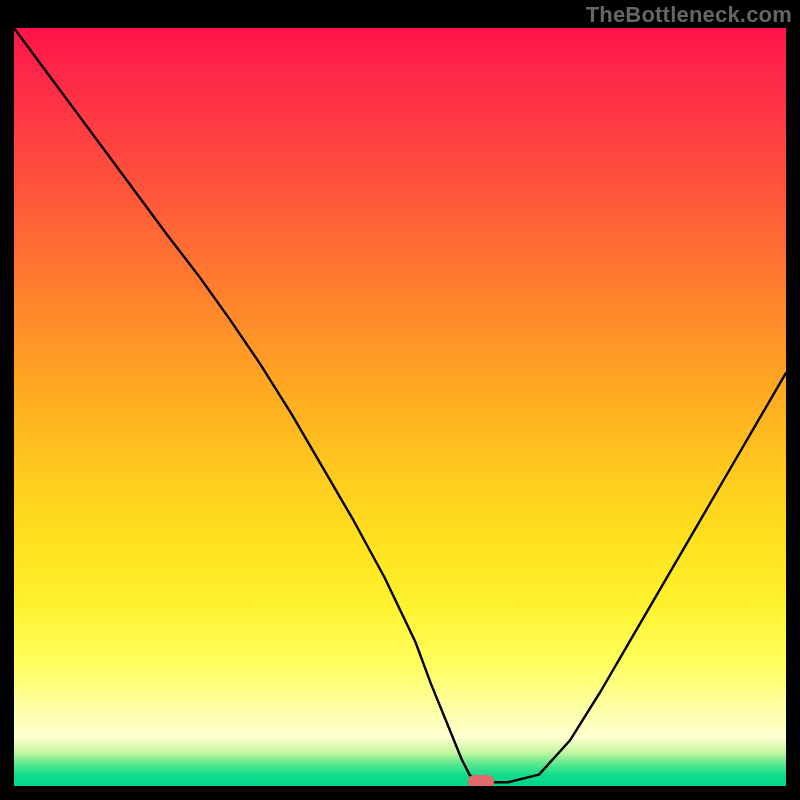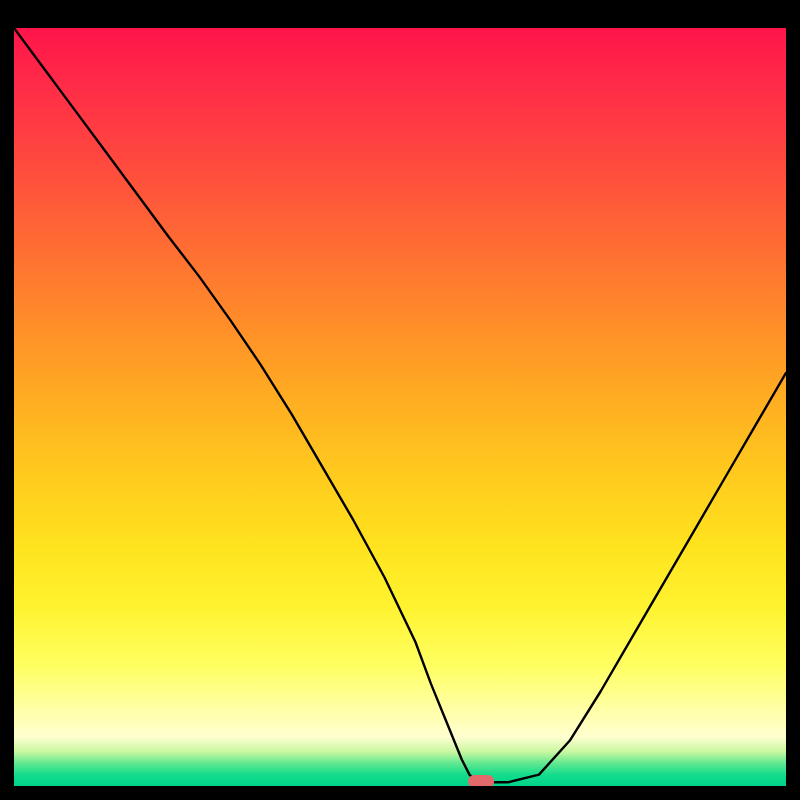--- a/index.html
+++ b/index.html
@@ -70,20 +70,21 @@
   }
   .marker {
     fill: #e26a6a;
     stroke: none;
   }
 </style>
 </head>
 <body>
 
 <div class="frame">
+  <div class="watermark">TheBottleneck.com</div>
 
   <div class="plot-area">
     <svg viewBox="0 0 772 758" preserveAspectRatio="none">
       <path id="curve-path" class="curve" d="M0.00 0.00 L30.88 41.69 L61.76 83.38 L92.64 125.07 L123.52 166.76 L154.40 208.45 L185.28 248.62 L216.16 291.83 L247.04 337.31 L277.92 386.58 L308.80 439.64 L339.68 492.70 L370.56 549.55 L401.44 613.98 L416.88 655.67 L432.32 693.57 L447.76 731.47 L455.48 746.63 L463.20 754.21 L494.08 754.21 L524.96 746.63 L555.84 712.52 L586.72 663.25 L617.60 610.19 L648.48 557.13 L679.36 504.07 L710.24 451.01 L741.12 397.95 L772.00 344.89"></path>
       <rect id="marker-rect" class="marker" rx="6" ry="6" x="454.06" y="746.95" width="26" height="13"></rect>
     </svg>
   </div>
 </div>
 
 </body></html>

